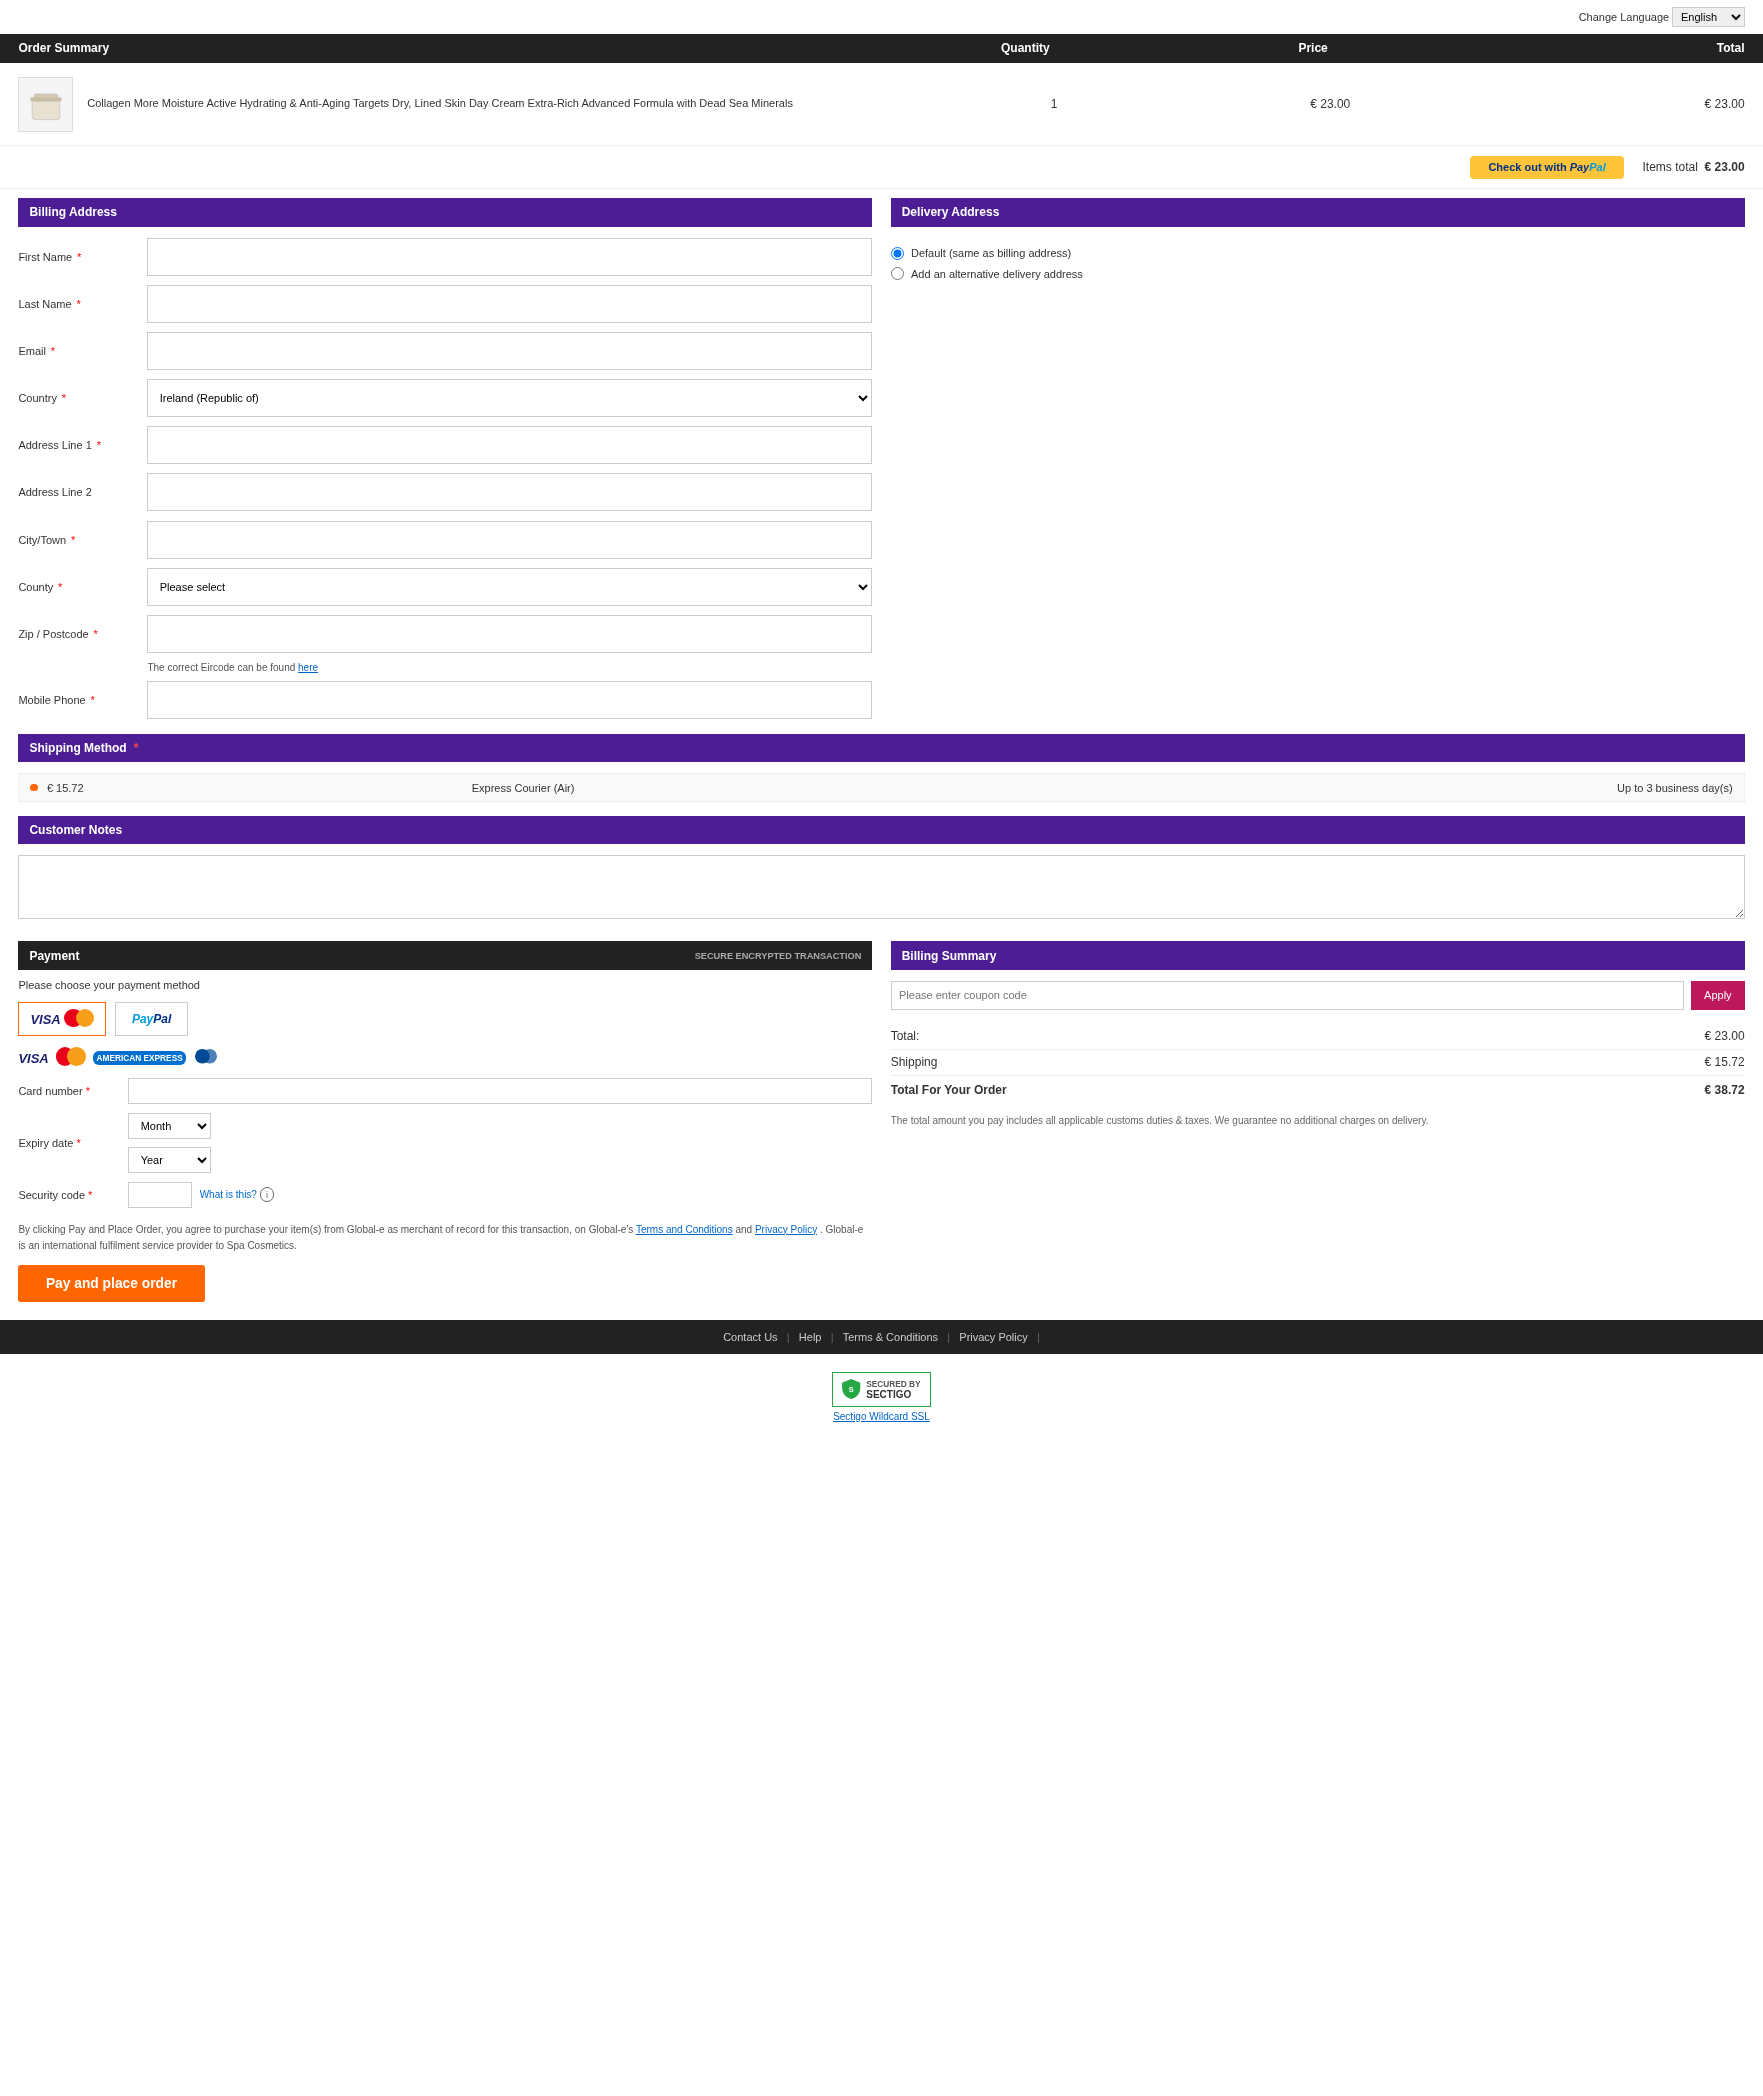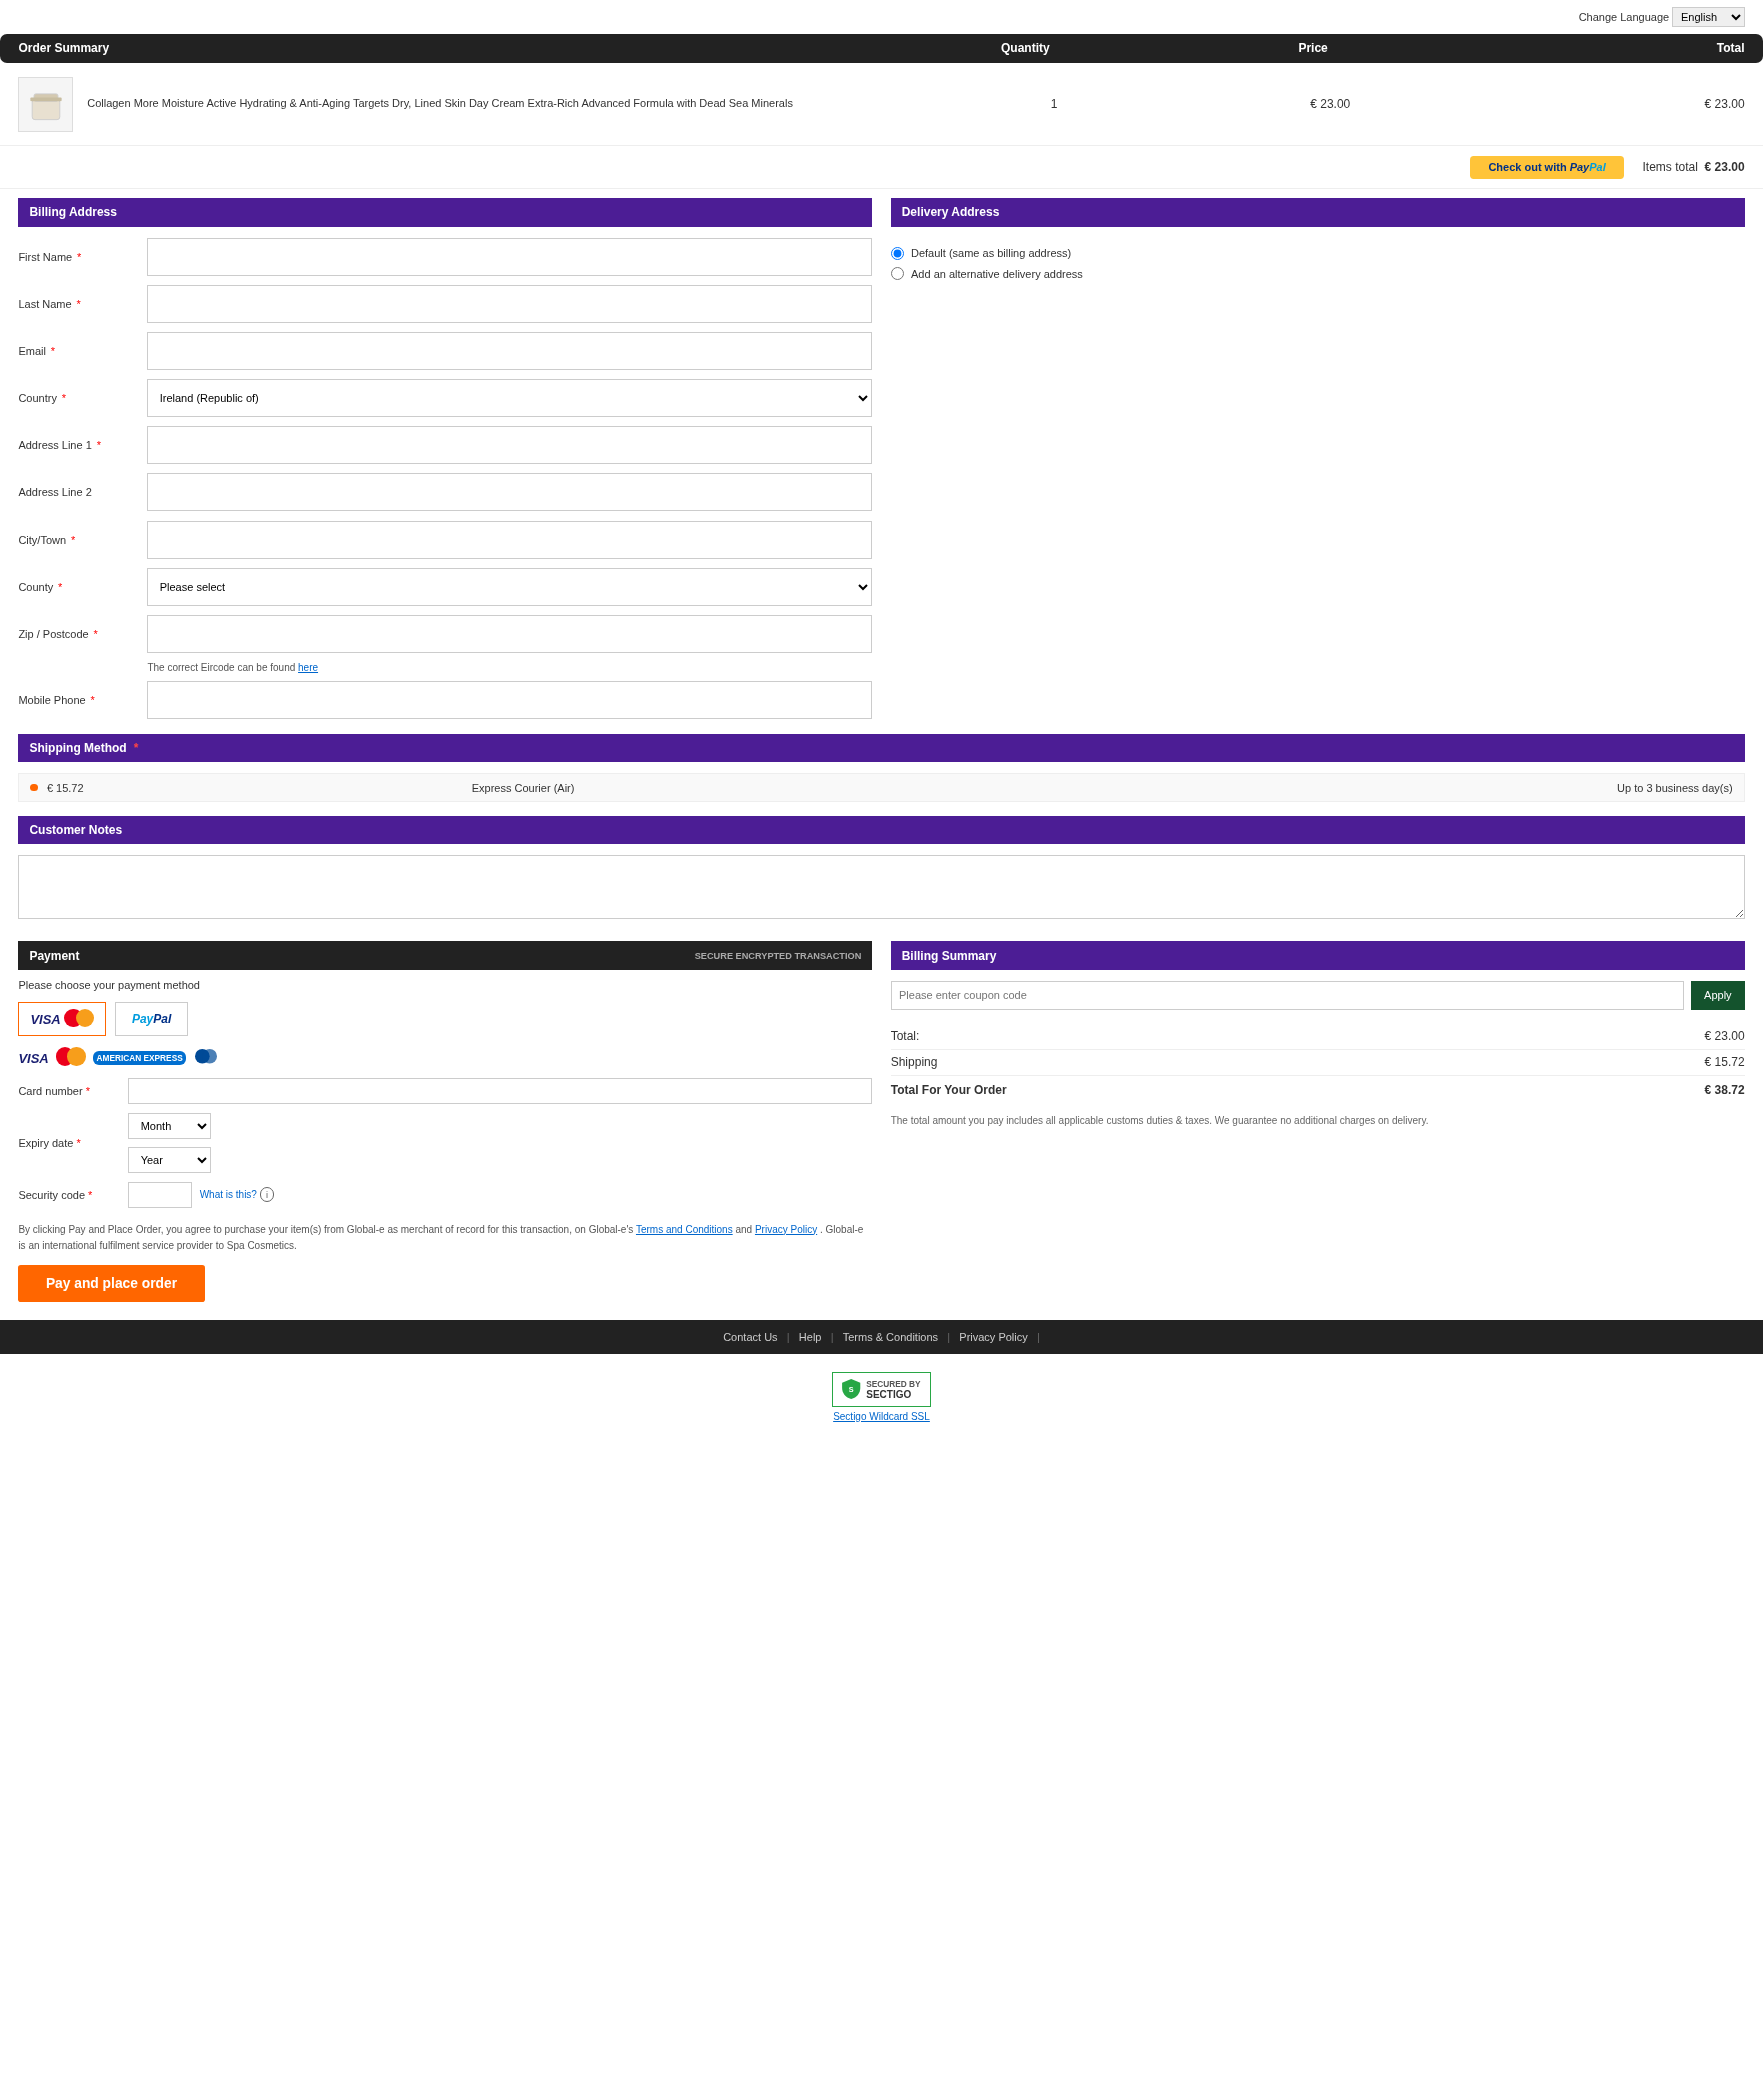--- a/index.html
+++ b/index.html
@@ -1,21 +1,21 @@
 <!DOCTYPE html>
 <html style="font-size:14.7px"><head>
   <meta charset="utf-8">
   <style>
     * { box-sizing: border-box; margin: 0; padding: 0; }
     body { font-family: Arial, sans-serif; font-size: 12px; color: #333; background: #fff; }
     
     .top-bar { display: flex; justify-content: flex-end; align-items: center; padding: 7.3px 18.4px; background: #fff; font-size: 11px; }
     .top-bar select { font-size: 11px; padding: 1.8px 3.7px; border: 0.9px solid #ccc; }
     
-    .order-summary-header { background: #222; color: #fff; display: flex; padding: 7.3px 18.4px; font-size: 12px; font-weight: bold; border-radius: 7px; }
+    .order-summary-header { background: #222; color: #fff; display: flex; padding: 7.3px 18.4px; font-size: 12px; font-weight: bold; }
     .order-summary-header .col-item { flex: 3; }
     .order-summary-header .col-qty { flex: 1; text-align: center; }
     .order-summary-header .col-price { flex: 1; text-align: center; }
     .order-summary-header .col-total { flex: 1; text-align: right; }
     
     .order-item-row { display: flex; align-items: center; padding: 13.8px 18.4px; border-bottom: 0.9px solid #eee; }
     .order-item-img { width: 55px; margin-right: 13.8px; }
     .order-item-img-placeholder { width: 55px; height: 55px; background: #f5f5f5; border: 0.9px solid #ddd; display: flex; align-items: center; justify-content: center; font-size: 9.2px; color: #aaa; }
     .order-item-desc { flex: 3; font-size: 11px; line-height: 1.4; }
     .order-item-qty { flex: 1; text-align: center; }
@@ -70,21 +70,21 @@
     .card-label .req { color: red; }
     .card-input { flex: 1; }
     .card-input input { width: 100%; padding: 4.6px 7.3px; border: 0.9px solid #ccc; font-size: 11px; height: 26px; }
     .expiry-selects { display: flex; gap: 7.3px; flex-direction: column; }
     .expiry-selects select { padding: 4.6px 7.3px; border: 0.9px solid #ccc; font-size: 11px; height: 26px; width: 83px; background: #fff; }
     .security-row { display: flex; align-items: center; gap: 7.3px; }
     .security-row input { width: 64px; padding: 4.6px 7.3px; border: 0.9px solid #ccc; font-size: 11px; height: 26px; }
     .what-is-this { font-size: 10px; color: #0066cc; cursor: pointer; display: flex; align-items: center; gap: 2.8px; }
     .coupon-row { display: flex; gap: 7.3px; margin-bottom: 13.8px; }
     .coupon-row input { flex: 1; padding: 4.6px 7.3px; border: 0.9px solid #ccc; font-size: 11px; height: 29px; }
-    .apply-btn { background: #14532d; color: #fff; border: none; padding: 5.5px 13px; font-size: 11px; cursor: pointer; height: 29px; }
+    .apply-btn { background: #be185d; color: #fff; border: none; padding: 5.5px 13px; font-size: 11px; cursor: pointer; height: 29px; }
     
     .billing-line { display: flex; justify-content: space-between; padding: 5.5px 0; font-size: 12px; border-bottom: 0.9px solid #eee; }
     .billing-total-line { display: flex; justify-content: space-between; padding: 7.3px 0; font-size: 12px; font-weight: bold; }
     .billing-note { font-size: 10px; color: #666; margin-top: 9.2px; line-height: 1.5; }
     
     .agree-text { font-size: 10px; color: #555; line-height: 1.6; margin: 13.8px 0 11px; }
     .agree-text a { color: #0066cc; }
     
     .pay-btn { background: #ff6600; color: #fff; border: none; padding: 11px 27.5px; font-size: 13.8px; cursor: pointer; border-radius: 2.8px; font-weight: bold; }
     

